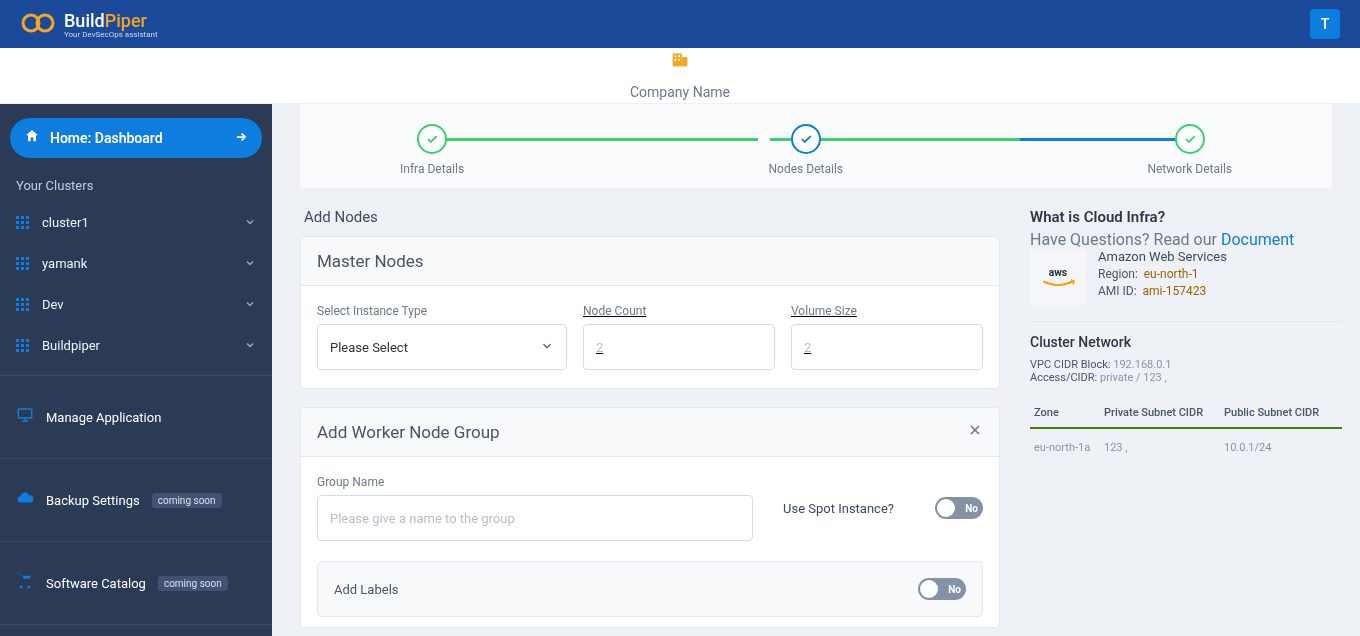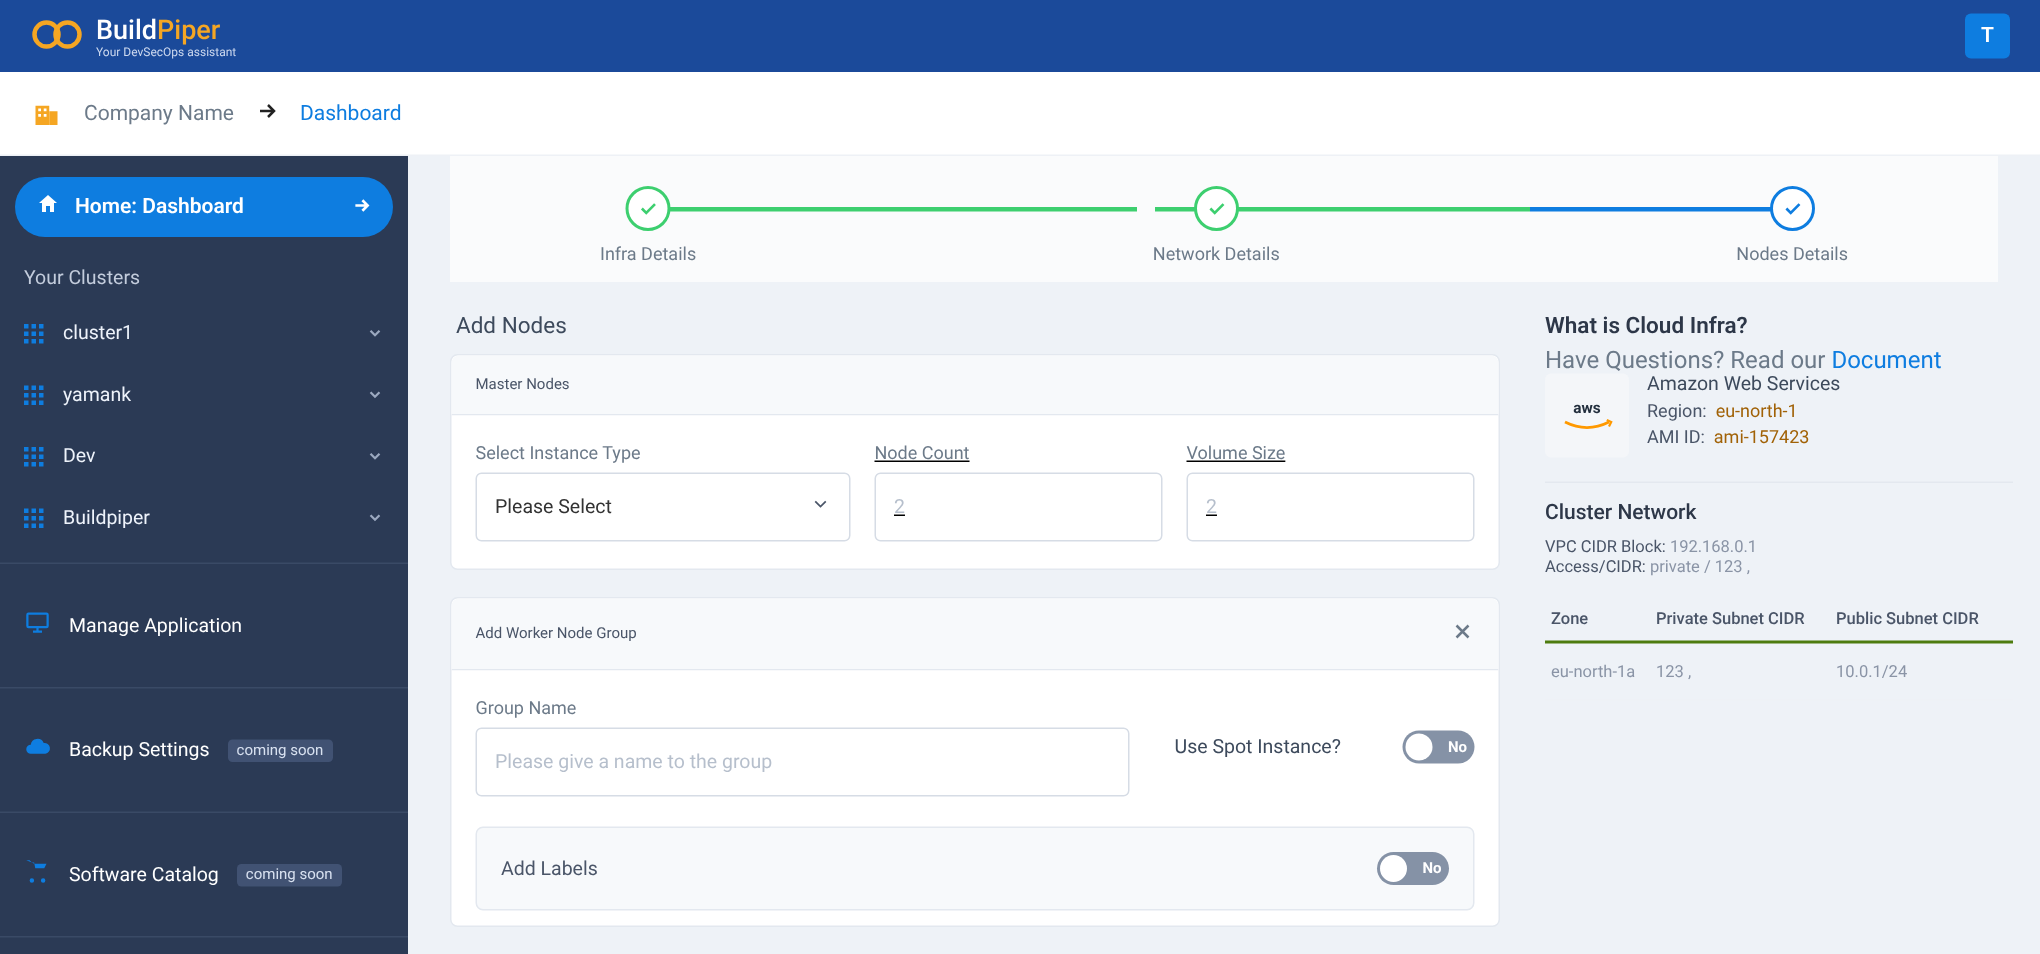--- a/index.html
+++ b/index.html
@@ -9,21 +9,21 @@
     .top-banner { height: 48px; background: #1b4a9a; display: flex; align-items: center; justify-content: space-between; padding: 0 20px; }
     .logo-group { display: flex; align-items: center; gap: 8px; }
     .logo-rings { width: 36px; height: 24px; position: relative; }
     .logo-rings svg { display: block; }
     .logo-text { color: #fff; font-size: 18px; font-weight: 500; }
     .logo-text .accent { color: #f5a623; }
     .logo-sub { color: #cdd9ef; font-size: 8px; display: block; line-height: 1; }
     .avatar { width: 30px; height: 30px; background: #0e7de0; border-radius: 4px; color: #fff; display: flex; align-items: center; justify-content: center; font-weight: 600; font-size: 14px; }
 
     
-    .crumb-bar { height: 56px; background: #fff; display: flex; align-items: center; padding: 0 20px; gap: 14px; border-bottom: 1px solid #eef1f6; }
+    .crumb-bar { height: 56px; background: #fff; display: flex; align-items: center; padding: 0 20px; gap: 14px; border-bottom: 1px solid #eef1f6; flex-direction: column; }
     .crumb-icon svg { display: block; }
     .crumb-text { color: #6c7a89; font-size: 14px; }
     .crumb-arrow { color: #222; font-size: 16px; }
     .crumb-link { color: #0e7de0; font-size: 14px; cursor: pointer; }
 
     
     .layout { display: flex; height: calc(636px - 48px - 56px); }
     .sidebar { width: 272px; background: #2b3a55; color: #fff; padding: 14px 10px 0 10px; display: flex; flex-direction: column; gap: 6px; overflow: hidden; }
     .home-btn { background: #0e7de0; border-radius: 22px; height: 40px; display: flex; align-items: center; padding: 0 14px; justify-content: space-between; cursor: pointer; }
     .home-btn-left { display: flex; align-items: center; gap: 10px; }
@@ -51,21 +51,21 @@
     .step-circle svg { display: block; }
     .step-label { font-size: 12px; color: #6c7a89; }
     .step-line { position: absolute; top: 14px; height: 3px; z-index: 1; }
 
     .content-row { display: flex; gap: 0; padding: 0 0 20px 0; margin: 20px 0 0 0; }
     .form-col { flex: 1; padding: 0 20px 0 28px; }
     .info-col { width: 340px; padding: 0 18px 0 10px; }
 
     .section-title { font-size: 15px; color: #3d4a5c; margin: 0 0 10px 4px; }
     .card { background: #fff; border: 1px solid #e3e8ef; border-radius: 5px; margin-bottom: 18px; }
-    .card-header { background: #f7f9fb; padding: 14px 16px; font-size: 10px; color: #4a5568; border-bottom: 1px solid #e3e8ef; border-radius: 5px 5px 0 0; display: flex; justify-content: space-between; align-items: center; }
+    .card-header { background: #f7f9fb; padding: 14px 16px; font-size: 17px; color: #4a5568; border-bottom: 1px solid #e3e8ef; border-radius: 5px 5px 0 0; display: flex; justify-content: space-between; align-items: center; }
     .card-body { padding: 18px 16px; }
     .form-row { display: flex; gap: 16px; }
     .field { display: flex; flex-direction: column; gap: 6px; }
     .field-label { font-size: 12px; color: #6c7a89; }
     .select-box, .input-box { height: 46px; border: 1px solid #d6dce5; border-radius: 4px; padding: 0 12px; font-size: 13px; color: #333; background: #fff; display: flex; align-items: center; justify-content: space-between; }
     .select-box { cursor: pointer; color: #333; }
     .input-box { color: #333; }
     .input-box::placeholder { color: #b6bfcc; }
     input.input-box { outline: none; }
     .field.wide { flex: 2; }
@@ -274,34 +274,34 @@
         <div class="step-line" style="left:720px; width:180px; background:#0e7de0;"></div>
         <div class="step">
           <div class="step-circle">
               <svg width="14" height="14" viewBox="0 0 24 24" fill="none" stroke="#3dcf6f" stroke-width="3">
                 <path d="M5 12l5 5L20 7"></path>
               </svg>
             </div>
           <div class="step-label">Infra Details</div>
         </div>
         <div class="step">
+          <div class="step-circle active">
+              <svg width="14" height="14" viewBox="0 0 24 24" fill="none" stroke="#0e7de0" stroke-width="3">
+                <path d="M5 12l5 5L20 7"></path>
+              </svg>
+            </div>
+          <div class="step-label">Nodes Details</div>
+        </div>
+        <div class="step">
           <div class="step-circle">
               <svg width="14" height="14" viewBox="0 0 24 24" fill="none" stroke="#3dcf6f" stroke-width="3">
                 <path d="M5 12l5 5L20 7"></path>
               </svg>
             </div>
           <div class="step-label">Network Details</div>
-        </div>
-        <div class="step">
-          <div class="step-circle active">
-              <svg width="14" height="14" viewBox="0 0 24 24" fill="none" stroke="#0e7de0" stroke-width="3">
-                <path d="M5 12l5 5L20 7"></path>
-              </svg>
-            </div>
-          <div class="step-label">Nodes Details</div>
         </div>
       </div>
     </div>
 
     <div class="content-row">
       <div class="form-col">
         <div class="section-title">Add Nodes</div>
 
         <div class="card">
           <div class="card-header">Master Nodes</div>

